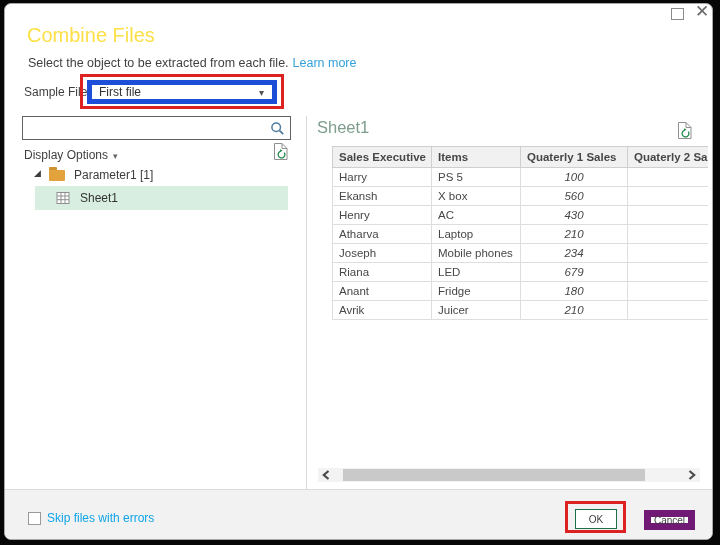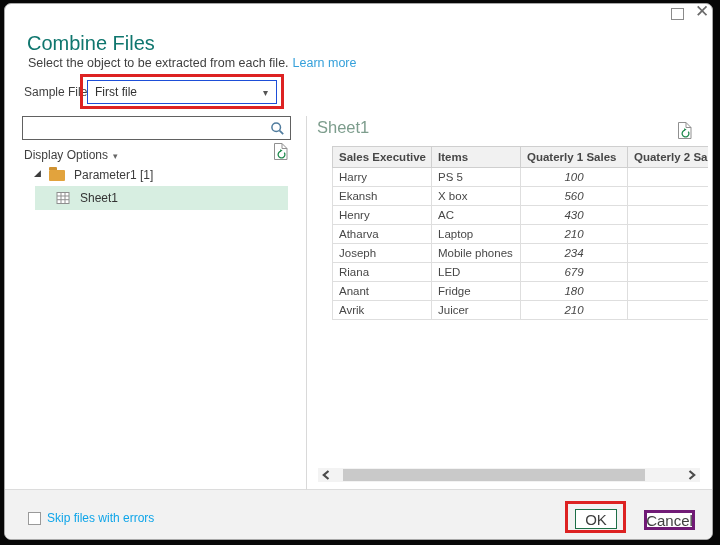--- a/index.html
+++ b/index.html
@@ -10,26 +10,26 @@
             background:#ffffff; border:1px solid #a8a8a8; border-radius:7px; }
   .footer-bg { position:absolute; left:5px; top:489px; width:707px; height:50px;
                background:#f2f2f2; border-top:1px solid #dcdcdc; border-radius:0 0 6px 6px; }
   .abs { position:absolute; }
 
   
   .max-btn { left:671px; top:8px; width:13px; height:12px; border:1px solid #8b8b8b; background:transparent; }
   .close-btn { left:695px; top:2px; font-size:17px; color:#6b6b6b; cursor:default; line-height:20px; }
 
   
-  .title { left:27px; top:32px; font-size:20px; color:#0f766e; }
+  .title { left:27px; top:24px; font-size:20px; color:#fde047; }
   .subtitle { left:28px; top:56px; font-size:12.5px; color:#3f3f3f; white-space:nowrap; }
   .subtitle .link { color:#35a0da; margin-left:4px; cursor:pointer; }
 
   .sample-label { left:24px; top:85px; font-size:12px; color:#3f3f3f; }
-  .dropdown { left:87px; top:80px; width:190px; height:24px; border:1px solid #1d4ed8;
+  .dropdown { left:87px; top:80px; width:190px; height:24px; border:5px solid #1d4ed8;
               background:#fff; display:flex; align-items:center; padding:0 8px 0 7px; cursor:default; }
   .dropdown .val { flex:1; font-size:12px; color:#333; }
   .dropdown .caret { font-size:10px; color:#555; }
   .red-box { border:3px solid #dd2222; background:transparent; pointer-events:none; }
   .rb-dropdown { left:80px; top:74px; width:204px; height:35px; }
   .rb-ok { left:565px; top:501px; width:61px; height:32px; }
 
   
   .search-box { left:22px; top:116px; width:269px; height:24px; border:1px solid #616161;
                 background:#fff; display:flex; align-items:center; padding:0 5px 0 6px; }
@@ -69,23 +69,23 @@
   .scrollbar { left:318px; top:468px; width:382px; height:14px; background:#f3f3f3; }
   .sb-arrow { position:absolute; top:0; width:16px; height:14px; display:flex; align-items:center;
               justify-content:center; cursor:pointer; }
   .sb-left { left:0; } .sb-right { right:0; }
   .sb-thumb { position:absolute; left:25px; top:1px; width:302px; height:12px; background:#c9c9c9; cursor:pointer; }
 
   
   .checkbox { left:28px; top:512px; width:13px; height:13px; border:1px solid #9a9a9a; background:#fff; cursor:pointer; }
   .checkbox-label { left:47px; top:511px; font-size:12px; color:#0ea5e9; cursor:pointer; }
   .btn { position:absolute; display:flex; align-items:center; justify-content:center;
-         font-size:15px; color:#3f3f3f; background:#fff; cursor:pointer; font-family:inherit; }
+         font-size:10px; color:#3f3f3f; background:#fff; cursor:pointer; font-family:inherit; }
   .ok-btn { left:575px; top:509px; width:42px; height:20px; border:1px solid #1d6f47; }
-  .cancel-btn { left:644px; top:510px; width:51px; height:20px; border:3px solid #701a75; background:#fdfdfd;text-align:center; }
+  .cancel-btn { left:644px; top:510px; width:51px; height:20px; border:7px solid #701a75; background:#fdfdfd;text-align:center; }
 </style>
 </head>
 <body>
 
 <div id="frame">
   <div class="dialog"></div>
   <div class="footer-bg"></div>
 
   <div class="abs max-btn"></div>
   <div class="abs close-btn">✕</div>

